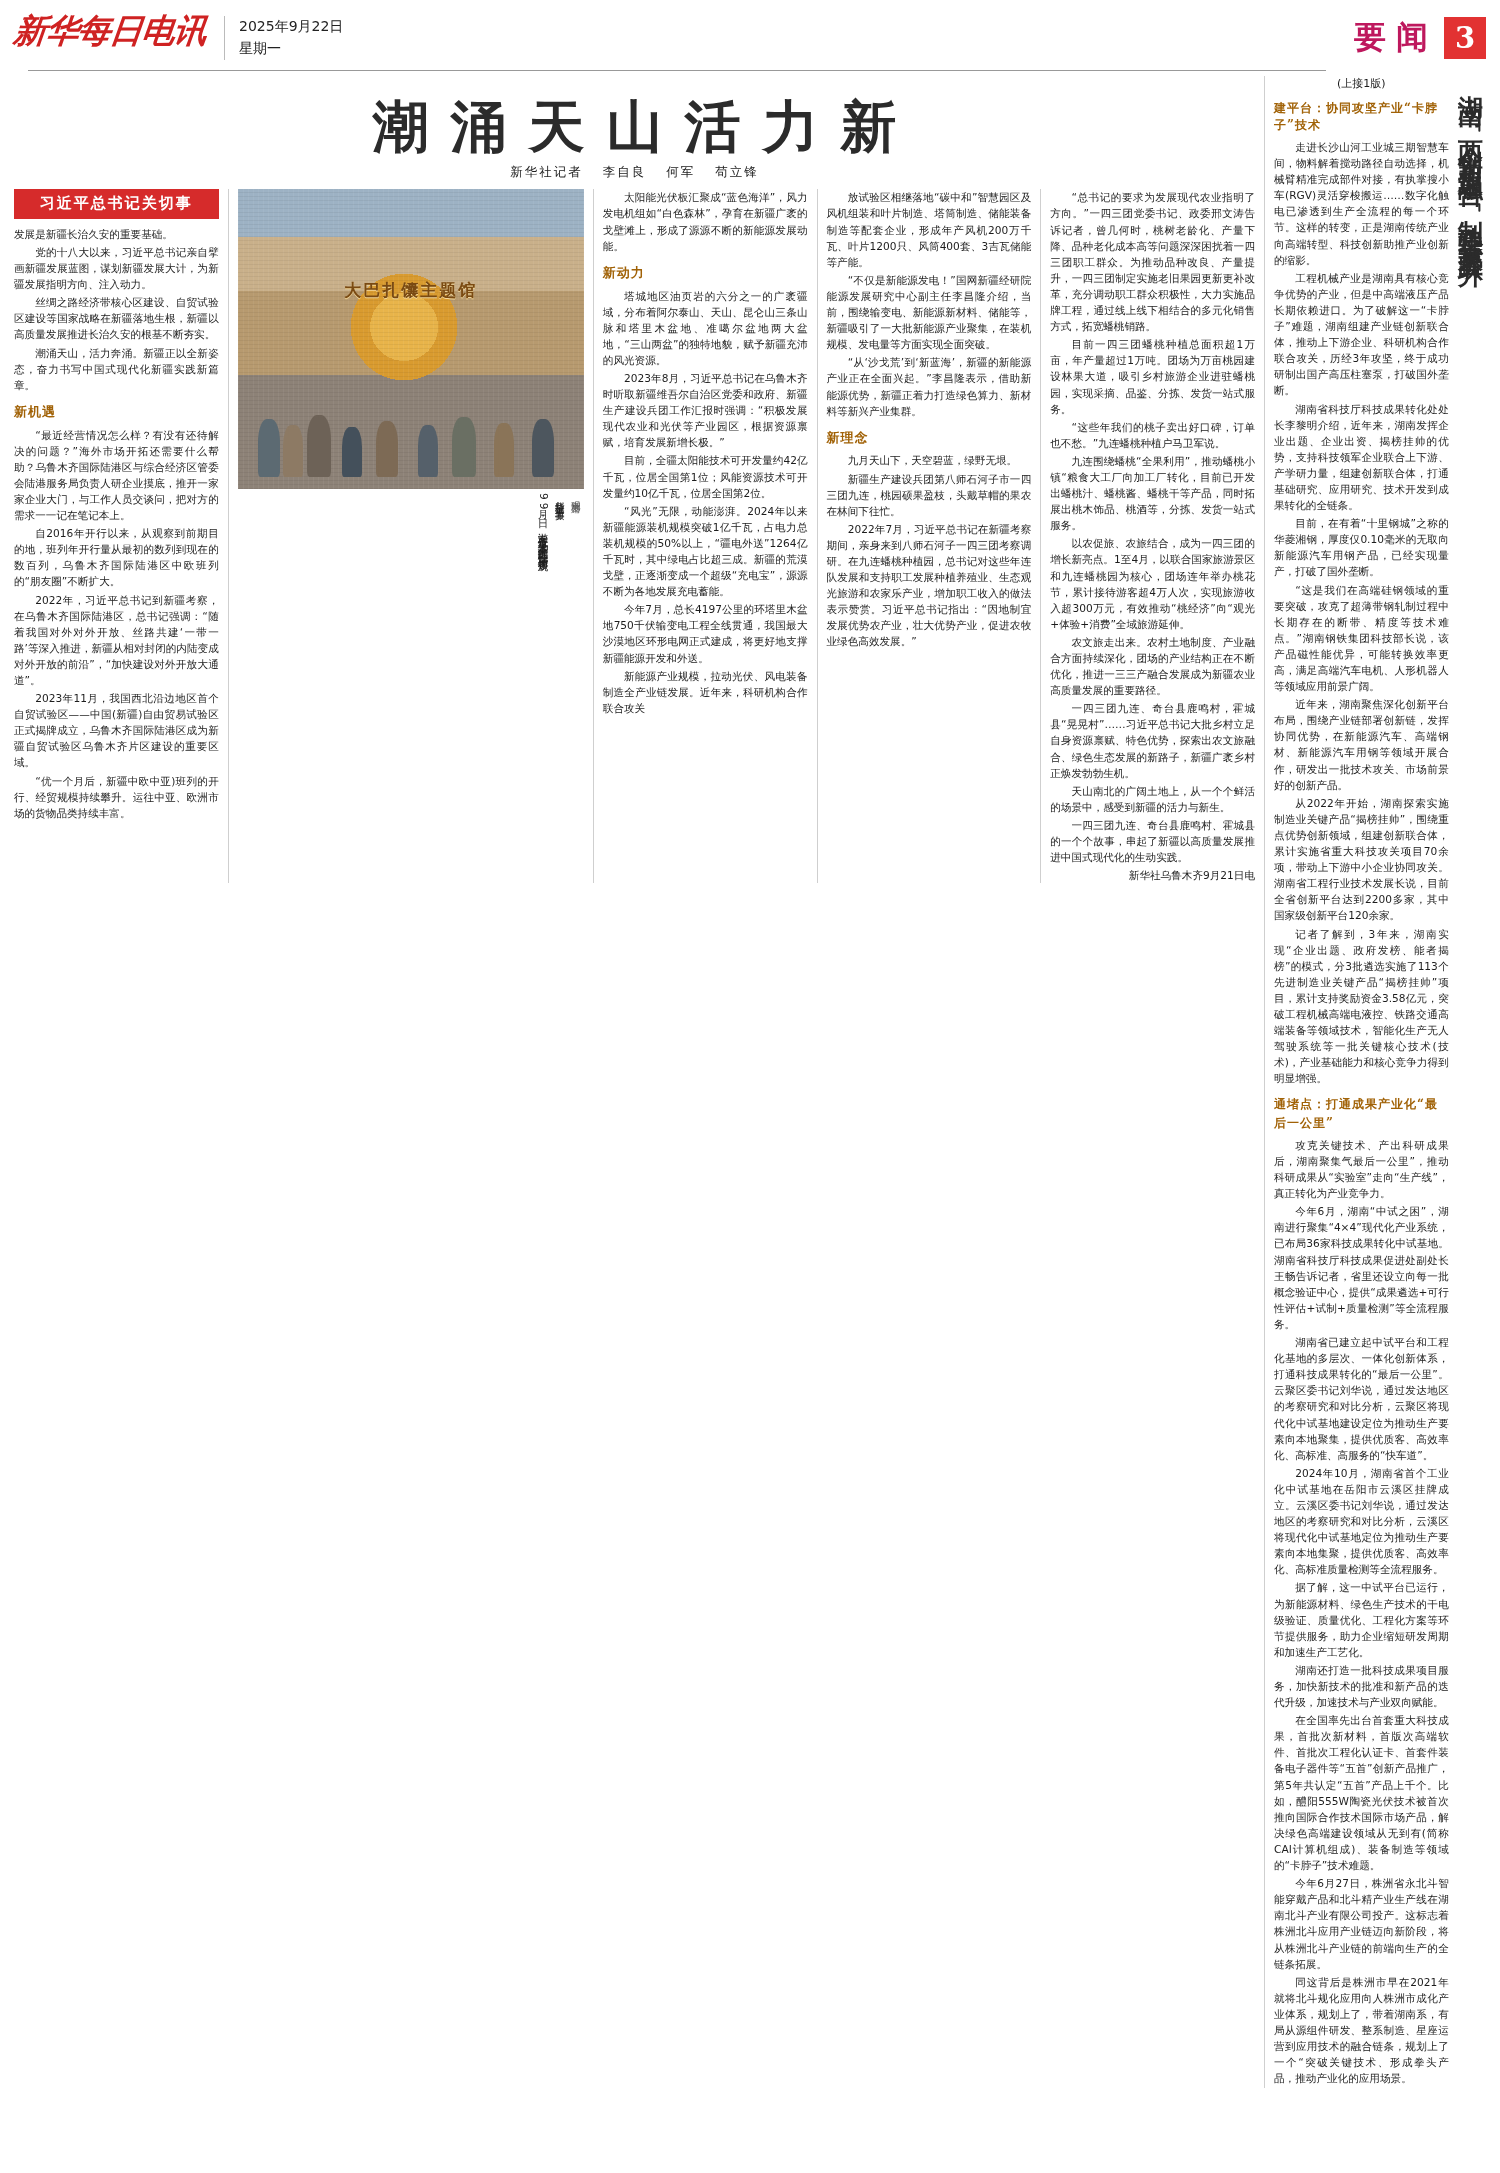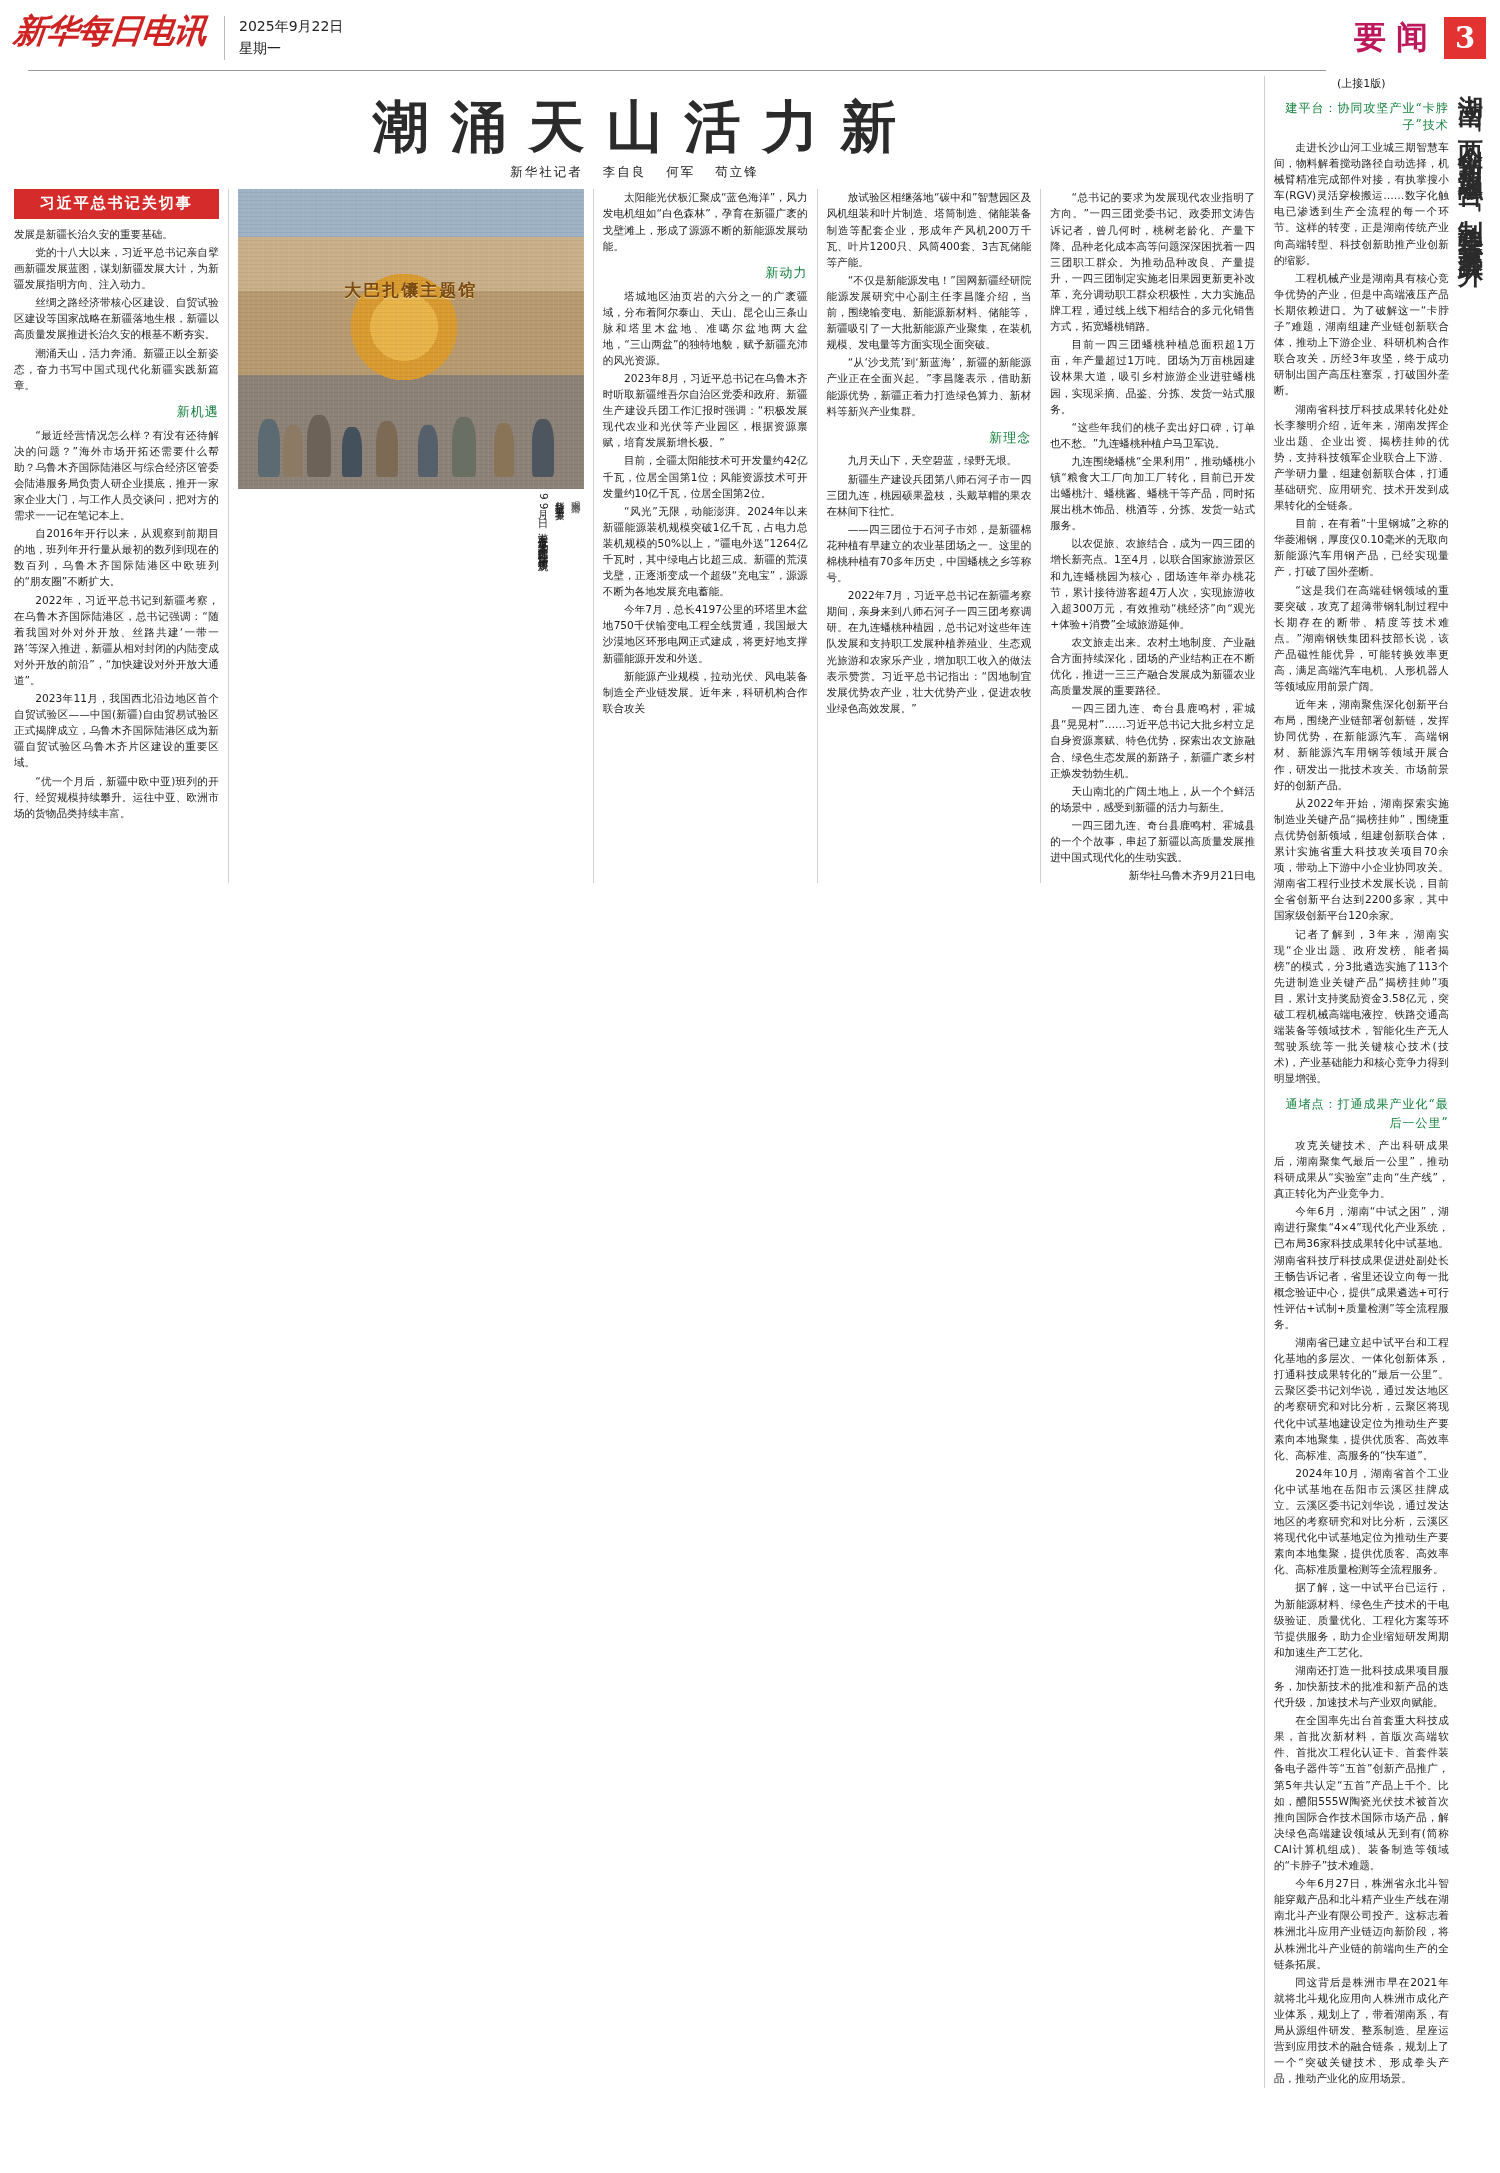--- a/index.html
+++ b/index.html
@@ -55,22 +55,22 @@
   .redtag {
     background: #d62b2b; color: #fff; font-size: 15px; font-weight: 700;
     letter-spacing: 2px; text-align: center; padding: 5px 0; line-height: 1.3;
   }
 
   
   .col { font-size: 10.6px; line-height: 1.52; color: #1d1d1d; text-align: justify; }
   .col p { text-indent: 2em; margin-bottom: 2px; }
   .col p.noind { text-indent: 0; }
   .subhead {
-    text-align: right; font-weight: 400; font-size: 13px; letter-spacing: 1px;
-    margin: 9px 0 5px; color: #15803d;
+    text-align: left; font-weight: 700; font-size: 13px; letter-spacing: 1px;
+    margin: 9px 0 5px; color: #a16207;
     font-family: "DejaVu Serif","Liberation Serif", serif;
   }
   .sig { text-align: right; font-size: 10.6px; }
 
   
   .vr { width: 1px; background: #cfcfcf; flex: 0 0 1px; margin: 0 9px; }
 
   
   .photo { position: relative; overflow: hidden; background: #c8ccc4; }
   .cap-side {
@@ -193,21 +193,20 @@
         <div class="vr"></div>
 
         <div style="width:213px;">
           <div class="col">
             <p>放试验区相继落地“碳中和”智慧园区及风机组装和叶片制造、塔筒制造、储能装备制造等配套企业，形成年产风机200万千瓦、叶片1200只、风筒400套、3吉瓦储能等产能。</p>
             <p>“不仅是新能源发电！”国网新疆经研院能源发展研究中心副主任李昌隆介绍，当前，围绕输变电、新能源新材料、储能等，新疆吸引了一大批新能源产业聚集，在装机规模、发电量等方面实现全面突破。</p>
             <p>“从‘沙戈荒’到‘新蓝海’，新疆的新能源产业正在全面兴起。”李昌隆表示，借助新能源优势，新疆正着力打造绿色算力、新材料等新兴产业集群。</p>
             <div class="subhead">新理念</div>
             <p>九月天山下，天空碧蓝，绿野无垠。</p>
             <p>新疆生产建设兵团第八师石河子市一四三团九连，桃园硕果盈枝，头戴草帽的果农在林间下往忙。</p>
-            <p>——四三团位于石河子市郊，是新疆棉花种植有早建立的农业基团场之一。这里的棉桃种植有70多年历史，中国蟠桃之乡等称号。</p>
             <p>2022年7月，习近平总书记在新疆考察期间，亲身来到八师石河子一四三团考察调研。在九连蟠桃种植园，总书记对这些年连队发展和支持职工发展种植养殖业、生态观光旅游和农家乐产业，增加职工收入的做法表示赞赏。习近平总书记指出：“因地制宜发展优势农产业，壮大优势产业，促进农牧业绿色高效发展。”</p>
           </div>
         </div>
 
         <div class="vr"></div>
 
         <div style="width:213px;">
           <div class="col">
             <p>“总书记的要求为发展现代农业指明了方向。”一四三团党委书记、政委邢文涛告诉记者，曾几何时，桃树老龄化、产量下降、品种老化成本高等问题深深困扰着一四三团职工群众。为推动品种改良、产量提升，一四三团制定实施老旧果园更新更补改革，充分调动职工群众积极性，大力实施品牌工程，通过线上线下相结合的多元化销售方式，拓宽蟠桃销路。</p>
             <p>目前一四三团蟠桃种植总面积超1万亩，年产量超过1万吨。团场为万亩桃园建设林果大道，吸引乡村旅游企业进驻蟠桃园，实现采摘、品鉴、分拣、发货一站式服务。</p>

